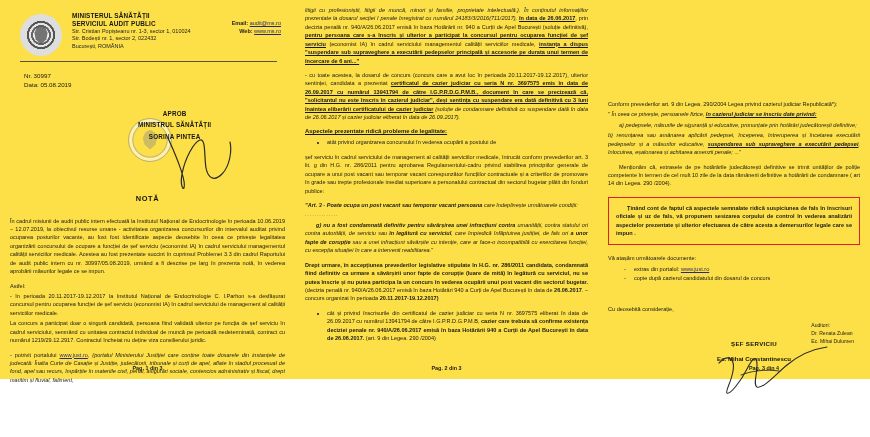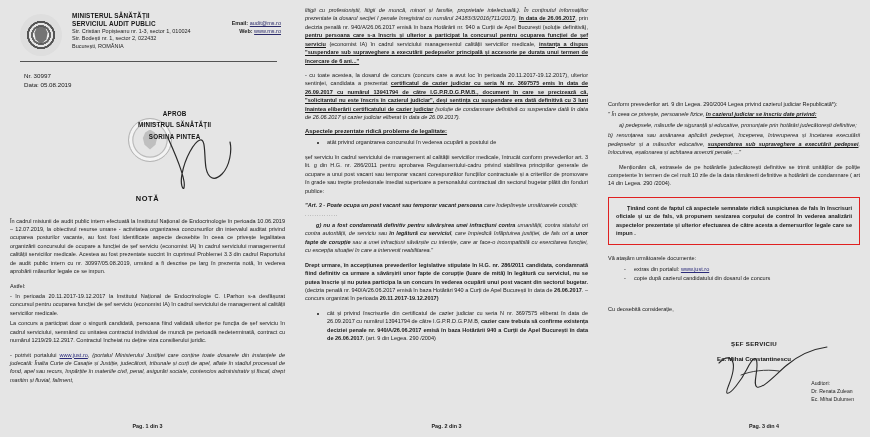--- a/index.html
+++ b/index.html
@@ -11,23 +11,23 @@
     overflow: hidden;
   }
   .sheet {
     position: relative;
     width: 870px; height: 437px;
     background: #ffffff;
     display: flex;
   }
   .page {
     position: relative;
-    height: 437px;
+    height: 379px;
     padding: 6px 10px 4px 10px;
-    background: #e5e5e5;
+    background: #fde047;
   }
   .page-1 { width: 295px; }
   .page-2 { width: 303px; }
   .page-3 { width: 272px; }
 
   
   .letterhead {
     display: flex;
     align-items: flex-start;
     padding: 6px 4px 0 10px;

